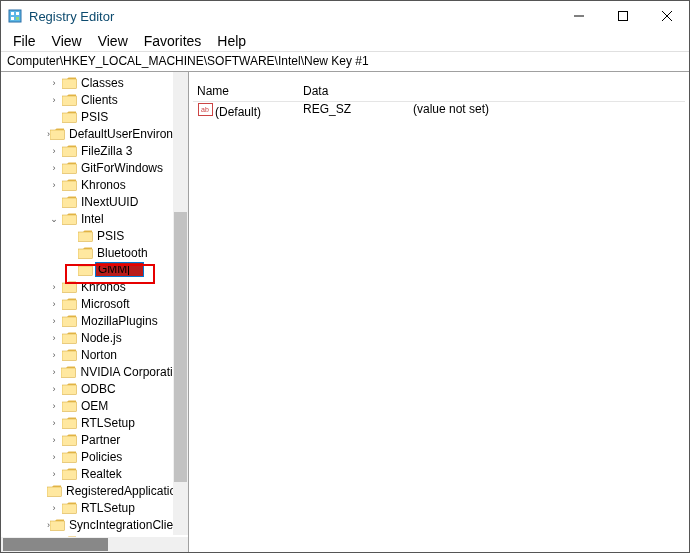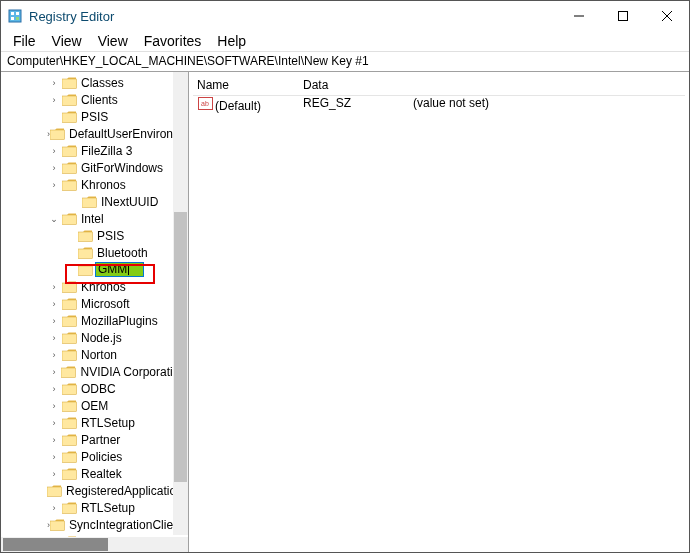--- a/index.html
+++ b/index.html
@@ -13,28 +13,28 @@
 .menu-item { padding: 0 8px; height: 20px; line-height: 20px; cursor: default; }
 .addrbar { height: 20px; padding: 2px 6px; font-size: 12px; color: #000; border-top: 1px solid #e0e0e0; }
 .content { display: flex; height: calc(553px - 30px - 20px - 20px - 2px); border-top: 1px solid #a0a0a0; }
 .tree-pane { width: 188px; border-right: 1px solid #a0a0a0; position: relative; overflow: hidden; }
 .tree-inner { padding: 2px 0 2px 0; font-size: 12px; }
 .tree-row { display: flex; align-items: center; height: 17px; white-space: nowrap; padding-left: 2px; }
 .chev { width: 14px; display: inline-flex; justify-content: center; align-items: center; color: #555; font-size: 9px; }
 .folder-icon { width: 16px; height: 14px; margin-right: 2px; display: inline-flex; align-items: center; justify-content: center; }
 .folder-svg { width: 15px; height: 12px; }
 .tree-label { padding: 0 2px; }
-.rename-box { display: inline-block; border: 1px solid #0078d4; background: #84cc16; padding: 0px 16px 0px 2px; height: 15px; line-height: 13px; position: relative; }
+.rename-box { display: inline-block; border: 1px solid #0078d4; background: #b91c1c; padding: 0px 16px 0px 2px; height: 15px; line-height: 13px; position: relative; }
 .rename-box::after { content: ""; position: absolute; right: 14px; top: 1px; bottom: 1px; width: 1px; background: #000; }
 .highlight-box { position: absolute; border: 2px solid #e60000; pointer-events: none; }
 .scroll-v { position: absolute; right: 0; top: 0; bottom: 17px; width: 15px; background: #f0f0f0; }
 .scroll-thumb-v { position: absolute; left: 1px; right: 1px; background: #c2c2c2; }
 .scroll-h { position: absolute; left: 0; right: 0; bottom: 0; height: 15px; background: #f0f0f0; }
 .scroll-thumb-h { position: absolute; top: 1px; bottom: 1px; background: #888; }
-.list-pane { flex: 1; padding: 2px 4px; font-size: 12px; }
+.list-pane { flex: 1; padding: 2px 4px; font-size: 12px; margin-top: 6px; }
 .list-header { display: flex; border-bottom: 1px solid #e5e5e5; height: 22px; align-items: center; }
 .col-name { width: 110px; padding-left: 4px; }
 .col-type { width: 110px; }
 .col-data { flex: 1; }
 .list-row { display: flex; height: 18px; align-items: flex-start; }
 .val-icon { width: 16px; height: 14px; margin-right: 2px; display: inline-flex; align-items: center; justify-content: center; }
 </style>
 </head>
 <body>
 
@@ -145,21 +145,21 @@
         <div class="tree-row" style="padding-left: 46px;">
           <span class="chev">›</span>
           <span class="folder-icon">
             <svg class="folder-svg" viewBox="0 0 15 12">
               <path d="M0 2 L5 2 L6.5 0.5 L14 0.5 L14 2 Z" fill="#e6b84c"></path>
               <rect x="0" y="2" width="14.5" height="9.5" fill="#ffe8a0" stroke="#d4a42e" stroke-width="0.5"></rect>
             </svg>
           </span>
           <span class="tree-label">Khronos</span>
         </div>
-        <div class="tree-row" style="padding-left: 66px;">
+        <div class="tree-row" style="padding-left: 46px;">
           <span class="chev"></span>
           <span class="folder-icon">
             <svg class="folder-svg" viewBox="0 0 15 12">
               <path d="M0 2 L5 2 L6.5 0.5 L14 0.5 L14 2 Z" fill="#e6b84c"></path>
               <rect x="0" y="2" width="14.5" height="9.5" fill="#ffe8a0" stroke="#d4a42e" stroke-width="0.5"></rect>
             </svg>
           </span>
           <span class="tree-label">INextUUID</span>
         </div>
         <div class="tree-row" style="padding-left: 46px;">

